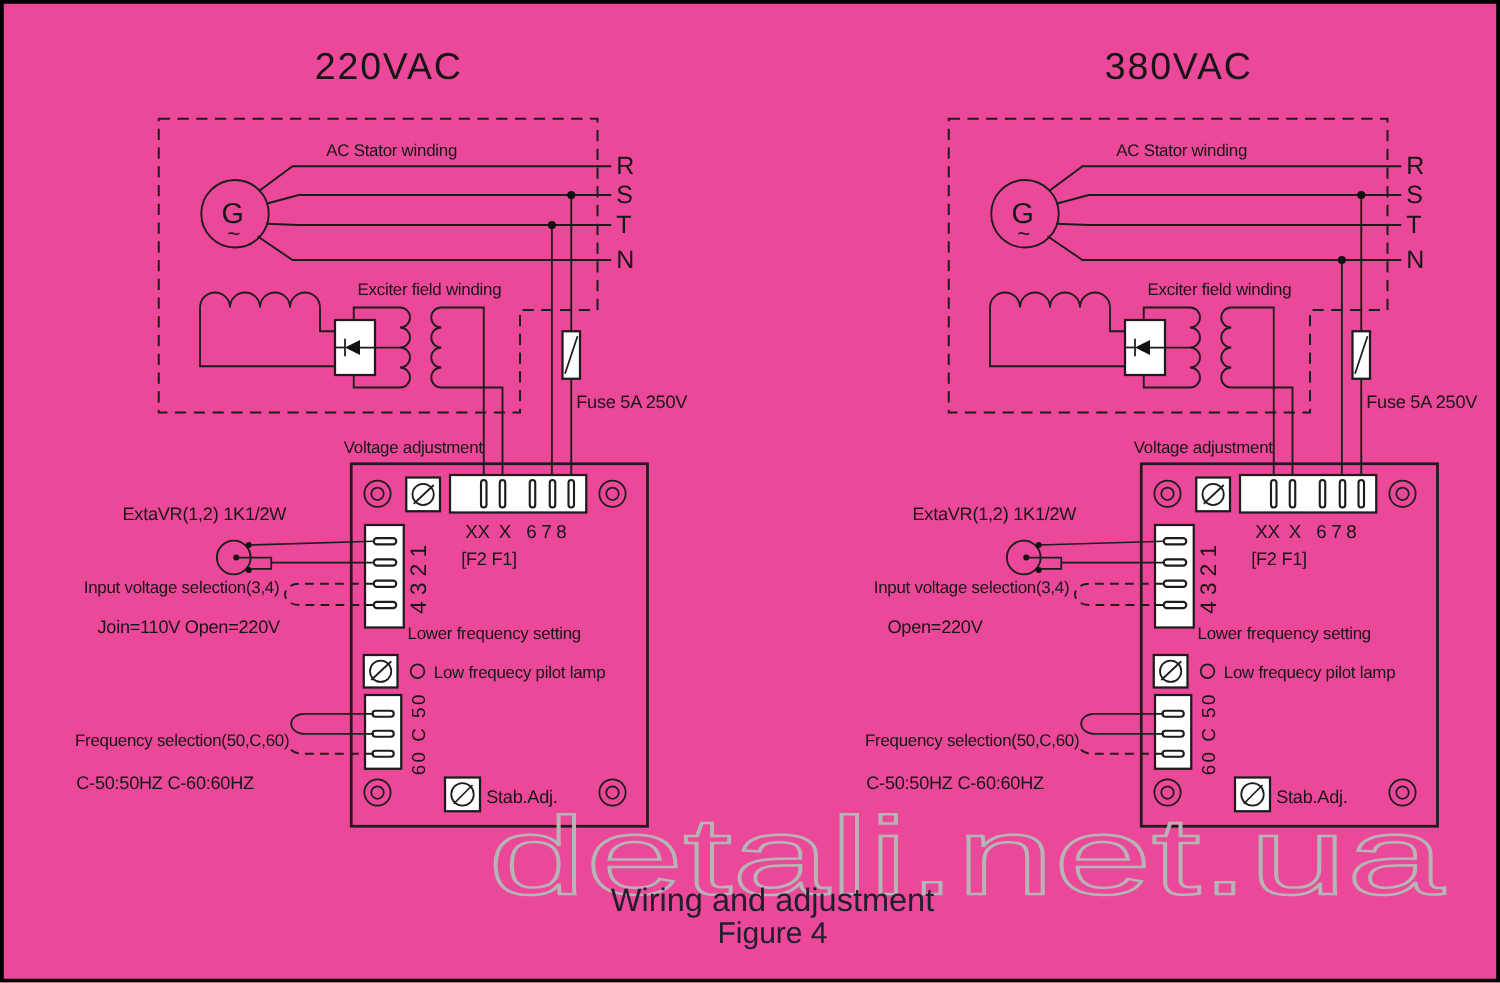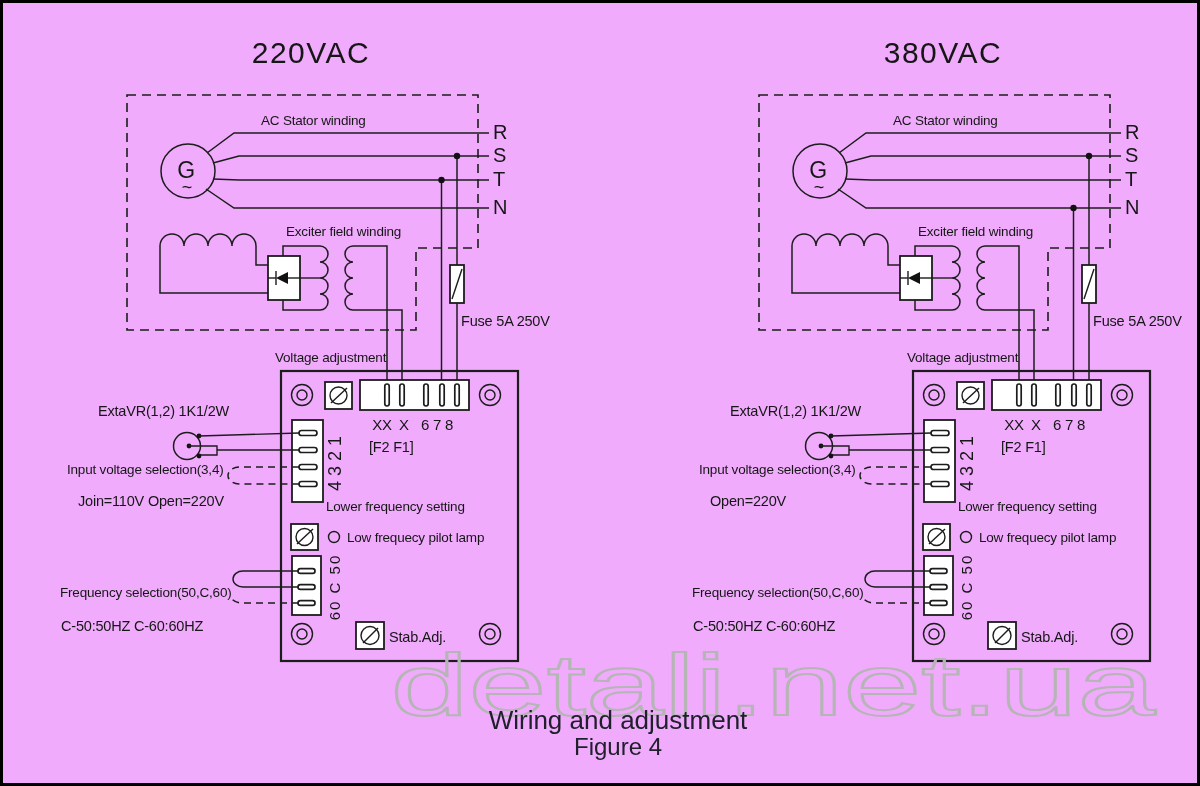--- a/index.html
+++ b/index.html
@@ -1,16 +1,16 @@
 <!DOCTYPE html>
 <html><head>
 <meta charset="utf-8">
 <style>
   html,body{margin:0;padding:0;background:#e8e8e8;}
-  .page{position:relative;width:1200px;height:786px;background:#f0abfc;
+  .page{position:relative;width:1200px;height:786px;background:#ec4899;
         border:3px solid #000;box-sizing:border-box;overflow:hidden;
         font-family:"Liberation Sans",sans-serif;}
   .panel{position:absolute;top:0;}
   #panel-left{left:0;}
   #panel-right{left:632px;}
   
   .ln{fill:none;stroke:#1c1c1c;stroke-width:1.5;}
   .lnthin{fill:none;stroke:#1c1c1c;stroke-width:1.4;}
   .dash{fill:none;stroke:#1c1c1c;stroke-width:1.6;stroke-dasharray:9,6;}
   .dash2{fill:none;stroke:#1c1c1c;stroke-width:1.5;stroke-dasharray:7,5;}

